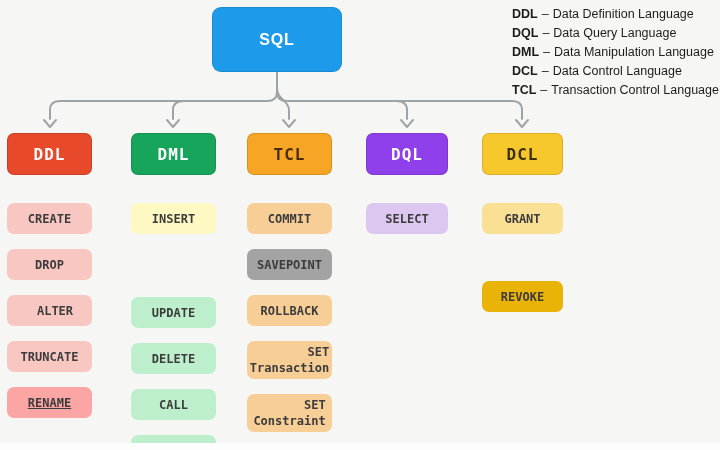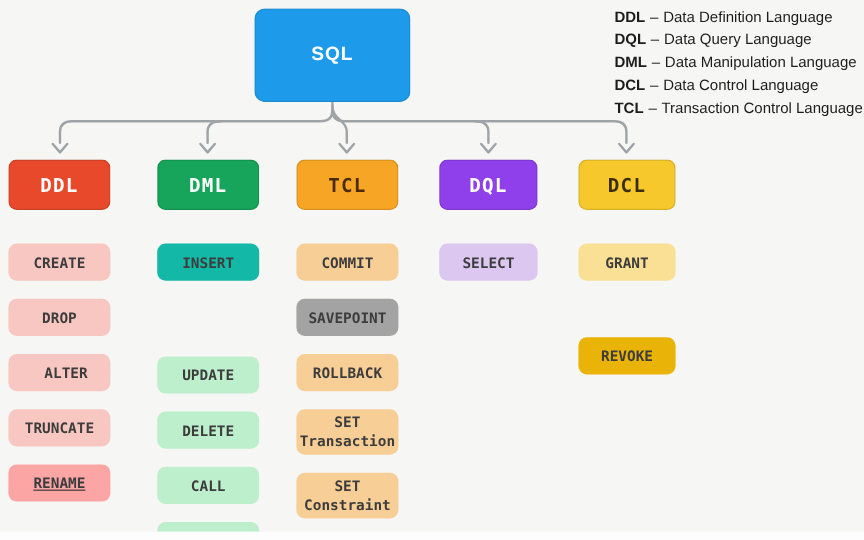--- a/index.html
+++ b/index.html
@@ -5,21 +5,21 @@
   html,body{margin:0;padding:0;background:#ffffff;}
   .stage{
     position:relative;width:720px;height:450px;
     background:#f6f7f4;overflow:hidden;
     font-family:"Liberation Sans",sans-serif;
   }
   .connectors{position:absolute;left:0;top:0;width:720px;height:450px;pointer-events:none;}
 
   
   .root-box{
-    position:absolute;left:212px;top:7px;width:130px;height:78px;
+    position:absolute;left:212px;top:7px;width:130px;height:65px;
     border-radius:9px;border:1px solid rgba(0,0,0,0.10);
     display:flex;flex-direction:column;align-items:center;justify-content:center;gap:21px;
     box-sizing:border-box;
   }
   .root-box span{
     font-weight:bold;font-size:16px;letter-spacing:0.8px;
     font-family:"Liberation Sans",sans-serif;
   }
 
   
@@ -45,21 +45,21 @@
   .col{position:absolute;top:203px;display:flex;flex-direction:column;gap:15px;}
   .col-0{left:7px;width:85px;}
   .col-1{left:131px;width:85px;}
   .col-2{left:247px;width:85px;}
   .col-3{left:366px;width:82px;}
   .col-4{left:482px;width:81px;}
   .item{
     min-height:31px;border-radius:7px;box-sizing:border-box;padding:3px 2px;
     display:flex;align-items:center;justify-content:center;
     font-family:"DejaVu Sans Mono",monospace;font-weight:bold;font-size:12px;
-    color:#3c3c3c;text-align:center;white-space:pre-line;line-height:16px;
+    color:#3c3c3c;text-align:right;white-space:pre-line;line-height:16px;
   }
 
   .bottom-strip{position:absolute;left:0;bottom:0;width:720px;height:7px;background:#fdfdfd;}
 </style>
 </head>
 <body>
 
 <div class="stage">
 
   <svg class="connectors" viewBox="0 0 720 450" xmlns="http://www.w3.org/2000/svg">
@@ -118,21 +118,21 @@
 
   <div class="col col-0">
     <div class="item" style="background-color: rgb(248, 199, 194);">CREATE</div>
     <div class="item" style="background-color: rgb(248, 199, 194);">DROP</div>
     <div class="item" style="background-color: rgb(248, 199, 194); padding-left: 13px;">ALTER</div>
     <div class="item" style="background-color: rgb(248, 199, 194);">TRUNCATE</div>
     <div class="item" style="background-color: #fca5a5; text-decoration: underline;">RENAME</div>
   </div>
 
   <div class="col col-1">
-    <div class="item" style="background-color: #14b8a6;">INSERT</div>
+    <div class="item" style="background-color: #fef9c3;">INSERT</div>
     <div class="item" style="background-color: rgb(189, 239, 205); margin-top: 48px;">UPDATE</div>
     <div class="item" style="background-color: rgb(189, 239, 205);">DELETE</div>
     <div class="item" style="background-color: rgb(189, 239, 205);">CALL</div>
     <div class="item" style="background-color: rgb(189, 239, 205);">LOCK</div>
   </div>
 
   <div class="col col-2">
     <div class="item" style="background-color: rgb(247, 206, 150);">COMMIT</div>
     <div class="item" style="background-color: #a3a3a3;">SAVEPOINT</div>
     <div class="item" style="background-color: rgb(247, 206, 150);">ROLLBACK</div>

